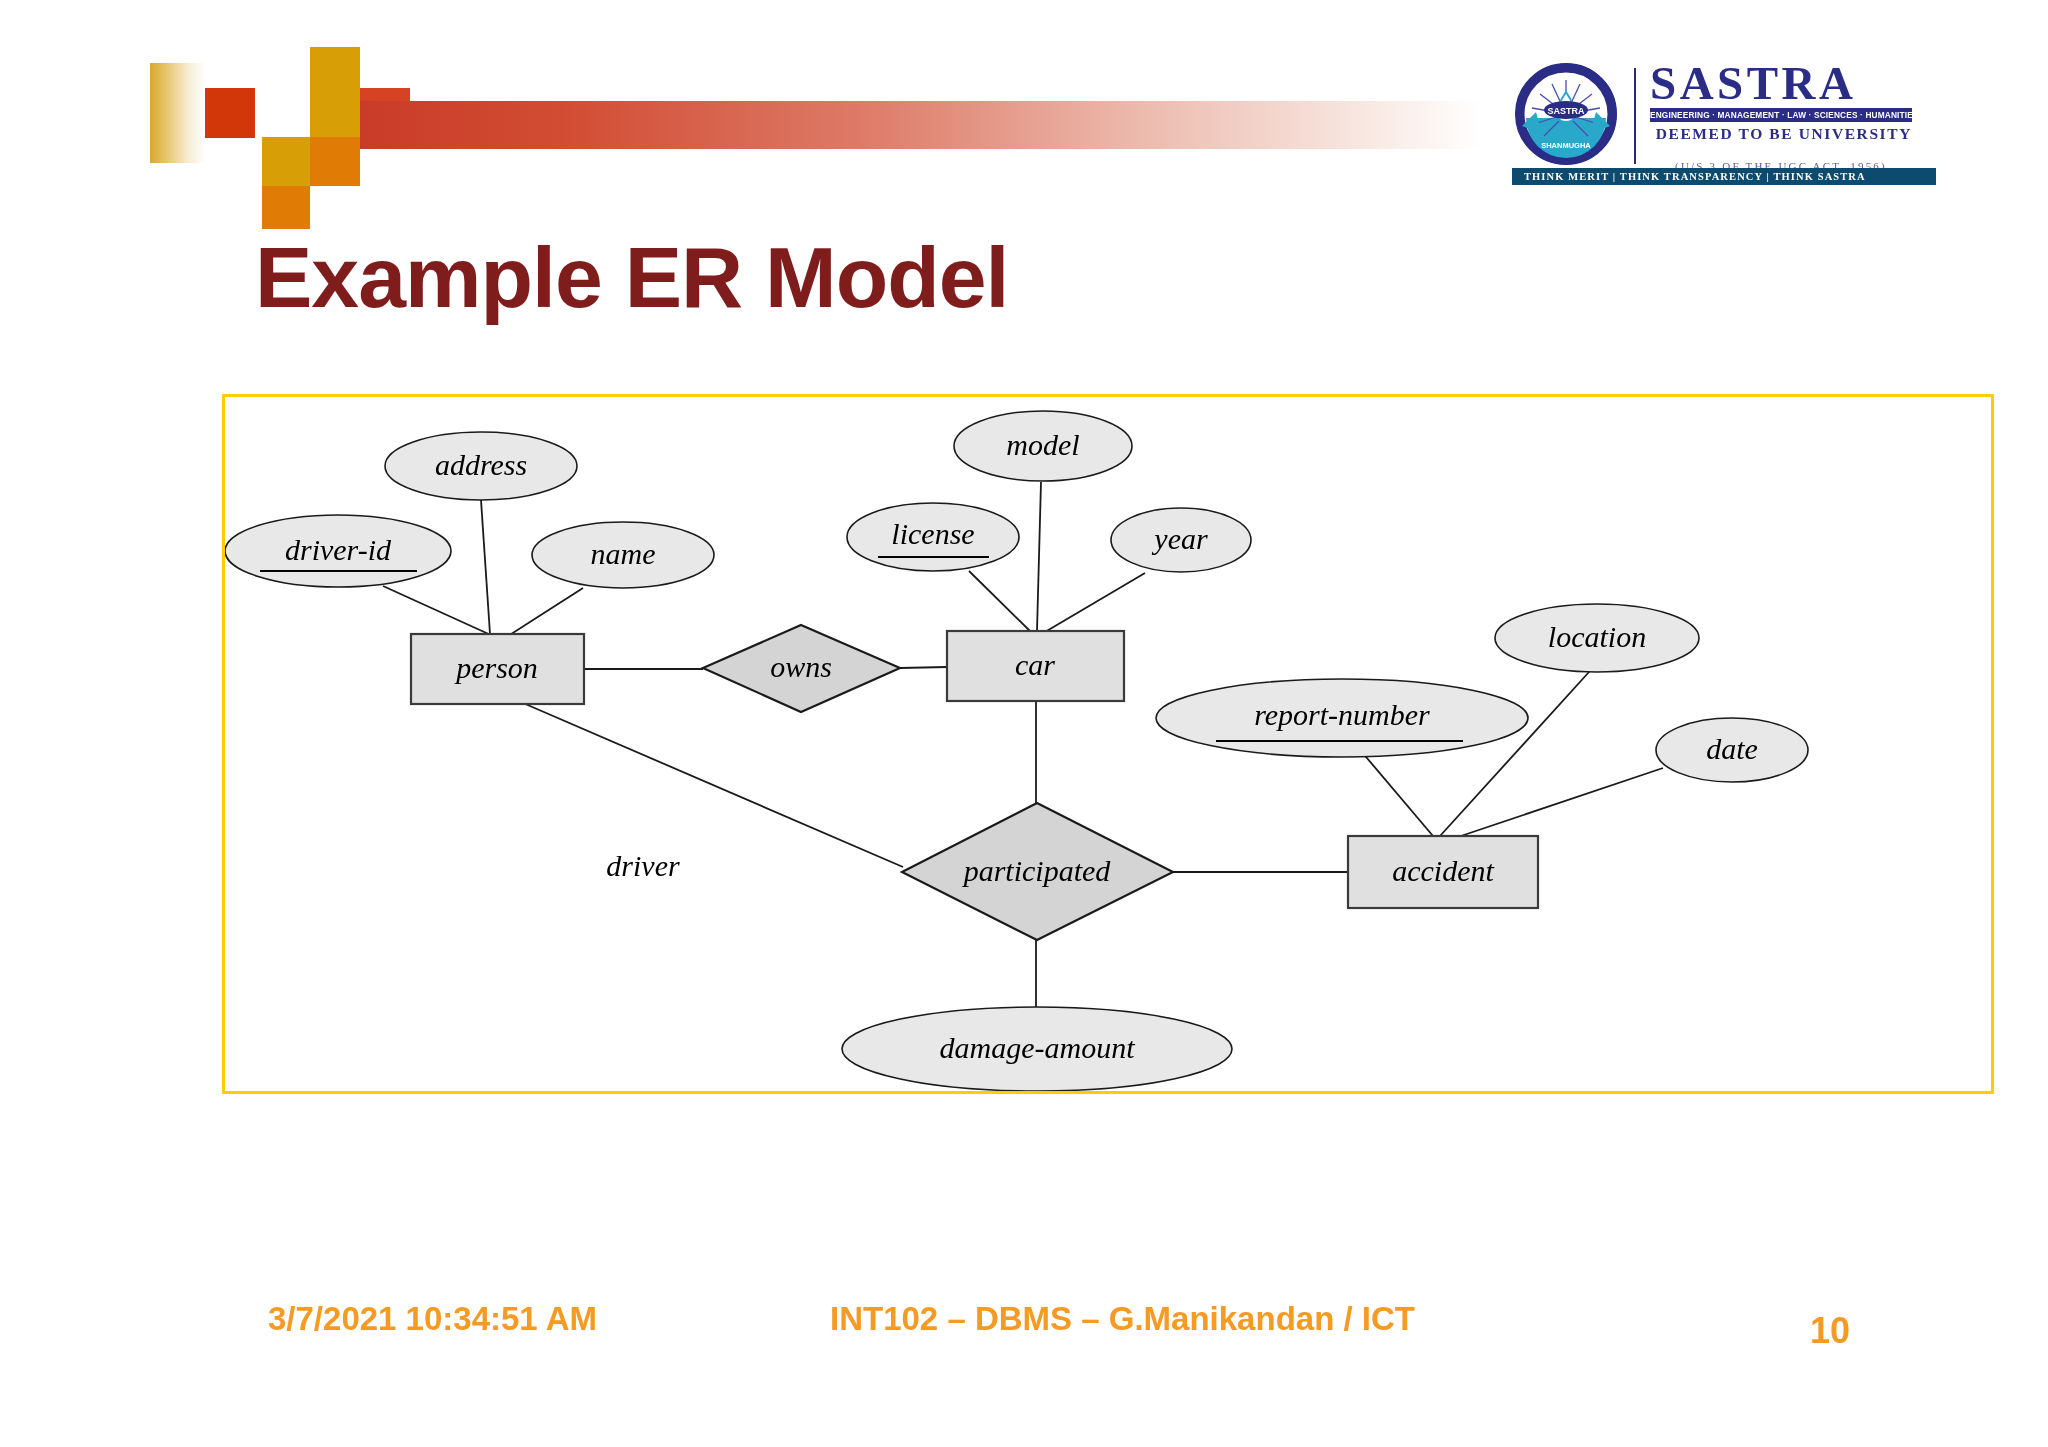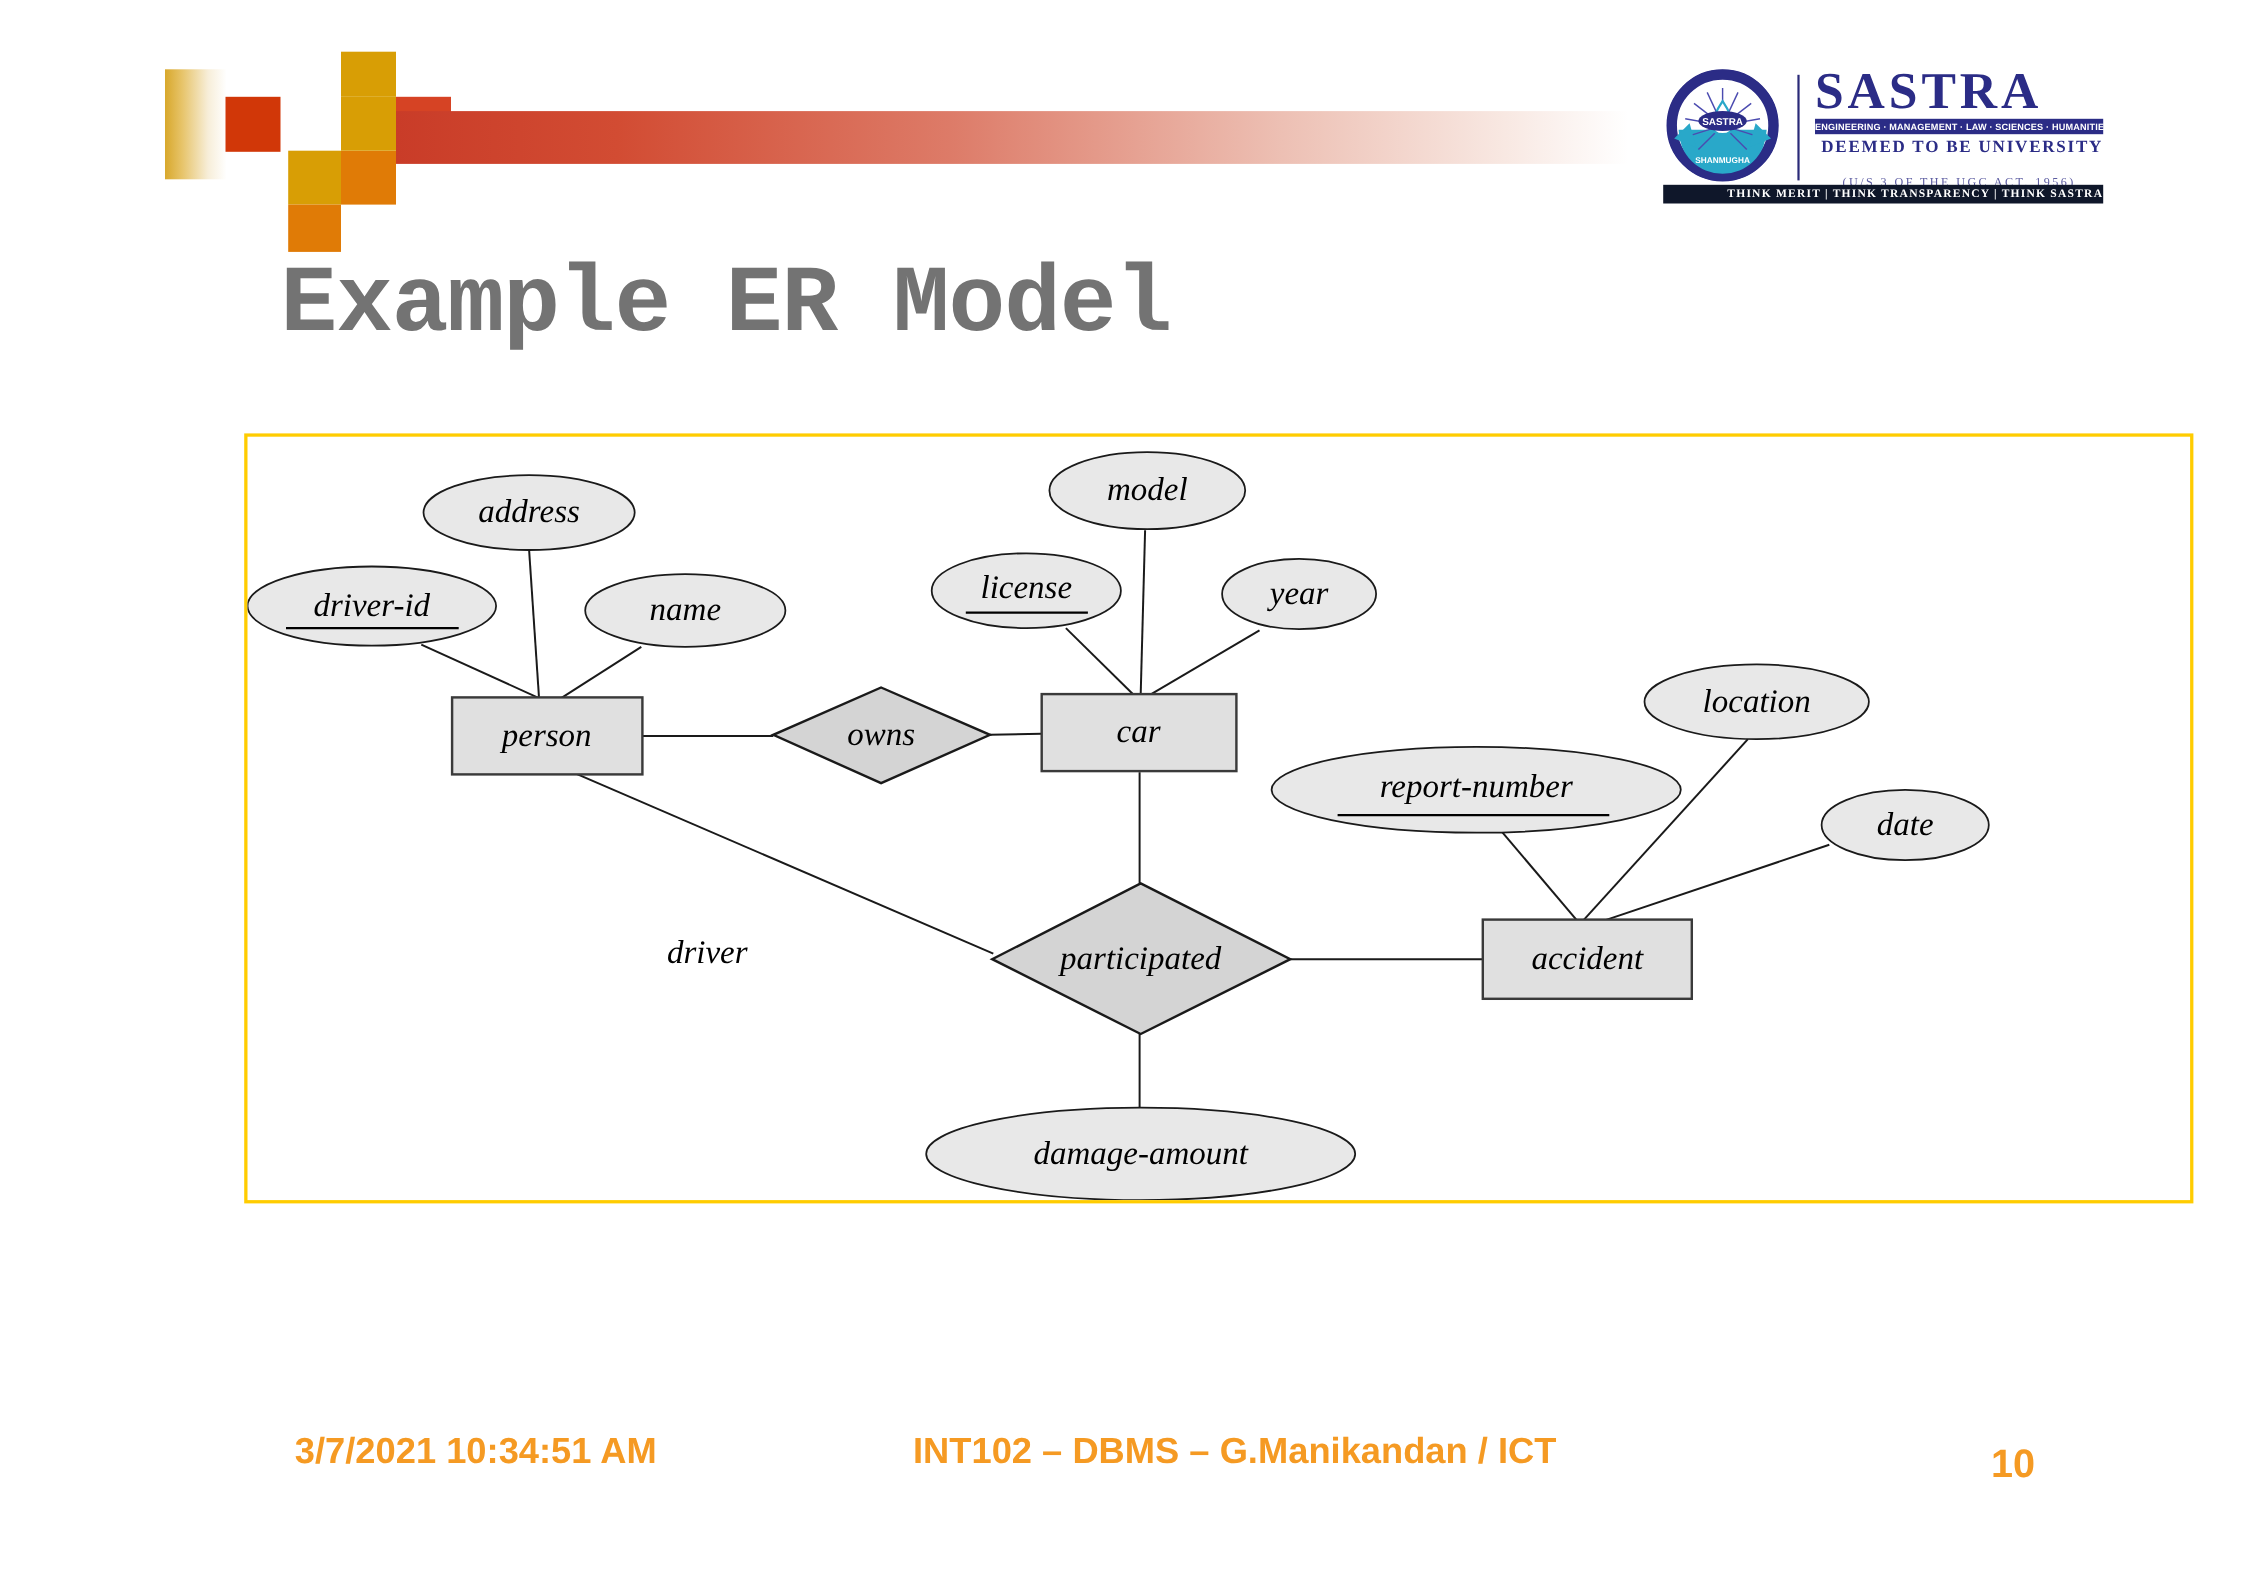--- a/index.html
+++ b/index.html
@@ -102,39 +102,39 @@
     color: #5b5ba0;
     letter-spacing: 2.2px;
     text-align: center;
     margin-top: 17px;
     white-space: nowrap;
   }
   #logo-tagline {
     position: absolute;
     left: 0px; top: 114px;
     width: 400px;
-    background: #0f172a;
+    background: #0c4a6e;
     color: #ffffff;
     font-family: "Liberation Serif", serif;
     font-size: 10.5px;
     font-weight: bold;
     letter-spacing: 1.1px;
-    text-align: right;
-    padding: 3px 0;
+    text-align: left;
+    padding: 3px 12px;
     white-space: nowrap;
   }
 
   
   #slide-title {
     position: absolute;
     left: 255px; top: 170px;
-    font-family: Liberation Mono, monospace;
+    font-family: Liberation Sans, sans-serif;
     font-size: 86px;
     font-weight: bold;
-    color: #737373;
+    color: #7f1d1d;
     letter-spacing: -1px;
     white-space: nowrap;
   }
 
   
   #er-frame {
     position: absolute;
     left: 222px; top: 394px;
     width: 1772px; height: 700px;
     border: 3px solid #ffcc00;

